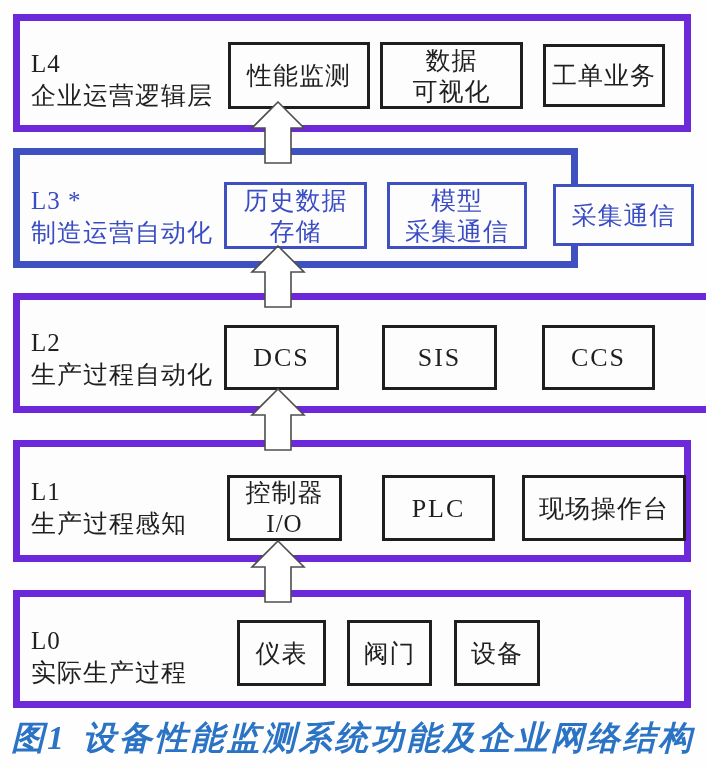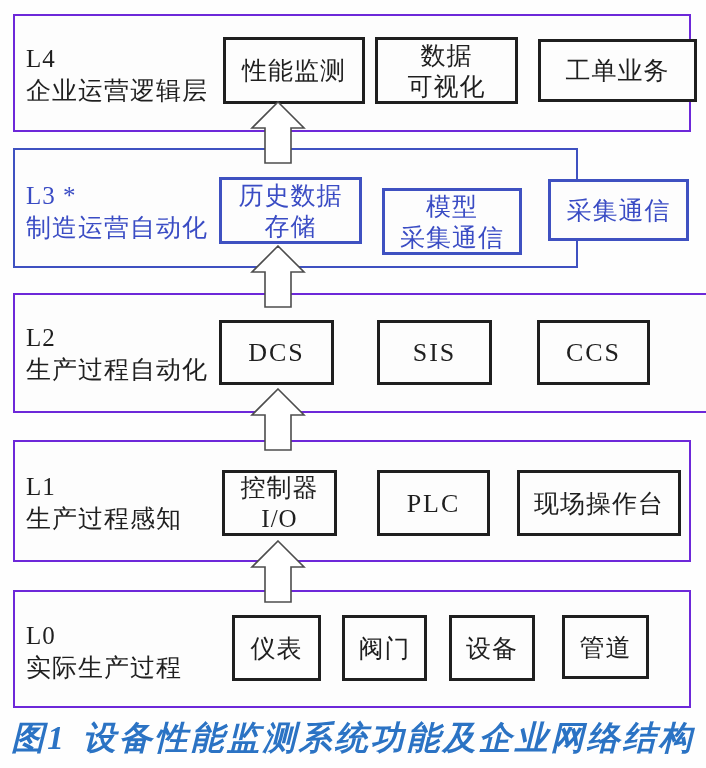--- a/index.html
+++ b/index.html
@@ -1,20 +1,20 @@
 <!DOCTYPE html>
 <html><head>
 <meta charset="utf-8">
 <style>
   html,body{margin:0;padding:0;background:#ffffff;}
   .canvas{
     position:relative;width:706px;height:768px;background:#fefefe;overflow:hidden;
     font-family:"Liberation Serif","DejaVu Serif",serif;color:#1f1f1f;
   }
-  .layer{position:absolute;border:2px solid #6d28d9;background:#fdfdfd;box-sizing:border-box;}
+  .layer{position:absolute;border:7px solid #6d28d9;background:#fdfdfd;box-sizing:border-box;}
   .layer.blue{border-color:#3f51c1;}
   .layer-label{position:absolute;font-size:25px;line-height:32px;letter-spacing:1px;white-space:nowrap;}
   .layer.blue .layer-label{color:#3a4cc4;}
   .node{
     position:absolute;border:3px solid #1f1f1f;background:#fdfdfd;box-sizing:border-box;
     display:flex;flex-direction:column;align-items:center;justify-content:center;
     font-size:25px;line-height:31px;letter-spacing:1px;text-align:center;white-space:nowrap;
   }
   .layer.blue .node{border-color:#3f51c1;color:#3a4cc4;}
   .node.latin{font-size:26px;letter-spacing:2px;}
@@ -35,35 +35,35 @@
       <div>L4</div>
       <div>企业运营逻辑层</div>
     </div>
     <div class="node" style="left:208px;top:21px;width:142px;height:67px;">
       <div>性能监测</div>
     </div>
     <div class="node" style="left:360px;top:21px;width:143px;height:67px;">
       <div>数据</div>
       <div>可视化</div>
     </div>
-    <div class="node" style="left:523px;top:23px;width:159px;height:63px;">
+    <div class="node" style="left:523px;top:23px;width:122px;height:63px;">
       <div>工单业务</div>
     </div>
   </section>
 
   <section class="layer blue" style="left:13px;top:148px;width:565px;height:120px;">
     <div class="layer-label" style="left:11px;top:30px;">
       <div>L3 *</div>
       <div>制造运营自动化</div>
     </div>
     <div class="node" style="left:204px;top:27px;width:143px;height:67px;">
       <div>历史数据</div>
       <div>存储</div>
     </div>
-    <div class="node" style="left:367px;top:38px;width:140px;height:67px;">
+    <div class="node" style="left:367px;top:27px;width:140px;height:67px;">
       <div>模型</div>
       <div>采集通信</div>
     </div>
     <div class="node" style="left:533px;top:29px;width:141px;height:62px;">
       <div>采集通信</div>
     </div>
   </section>
 
   <section class="layer" style="left:13px;top:293px;width:700px;height:120px;">
     <div class="layer-label" style="left:11px;top:27px;">
@@ -105,23 +105,20 @@
     </div>
     <div class="node" style="left:217px;top:23px;width:89px;height:66px;">
       <div>仪表</div>
     </div>
     <div class="node" style="left:327px;top:23px;width:85px;height:66px;">
       <div>阀门</div>
     </div>
     <div class="node" style="left:434px;top:23px;width:86px;height:66px;">
       <div>设备</div>
     </div>
-    <div class="node" style="left:547px;top:23px;width:87px;height:64px;">
-      <div>管道</div>
-    </div>
   </section>
 
   <svg class="up-arrow" style="top:101px;" viewBox="0 0 56 63" aria-hidden="true">
     <polygon points="28,1 54,27 41,27 41,62 15,62 15,27 2,27" fill="#ffffff" stroke="#4d4d4d" stroke-width="1.6"></polygon>
   </svg>
   <svg class="up-arrow" style="top:245px;" viewBox="0 0 56 63" aria-hidden="true">
     <polygon points="28,1 54,27 41,27 41,62 15,62 15,27 2,27" fill="#ffffff" stroke="#4d4d4d" stroke-width="1.6"></polygon>
   </svg>
   <svg class="up-arrow" style="top:388px;" viewBox="0 0 56 63" aria-hidden="true">
     <polygon points="28,1 54,27 41,27 41,62 15,62 15,27 2,27" fill="#ffffff" stroke="#4d4d4d" stroke-width="1.6"></polygon>

